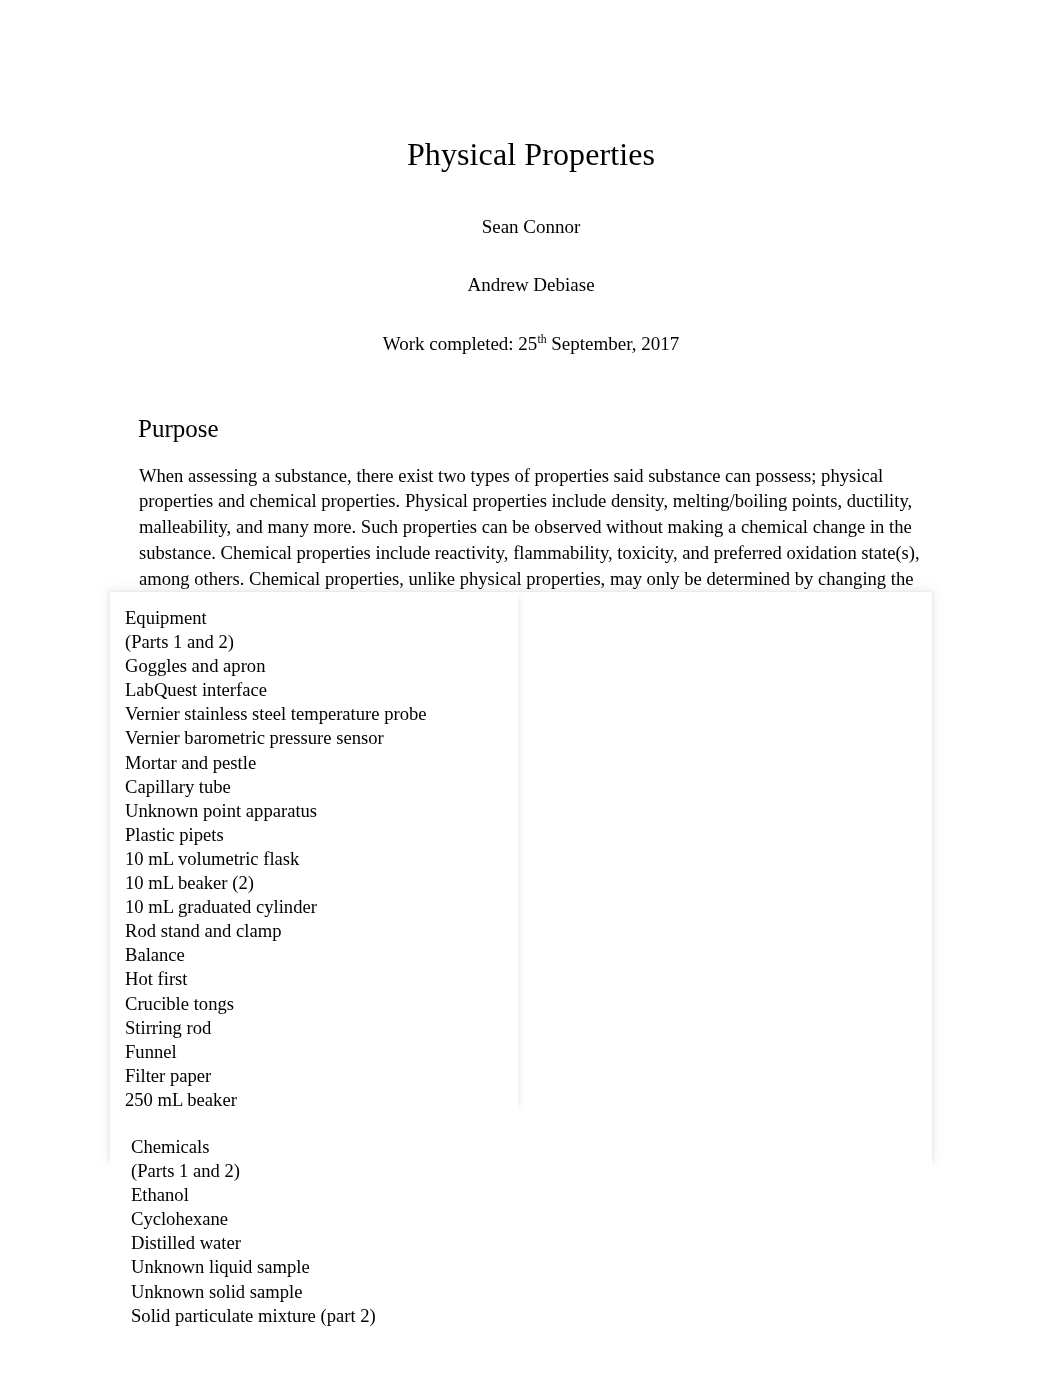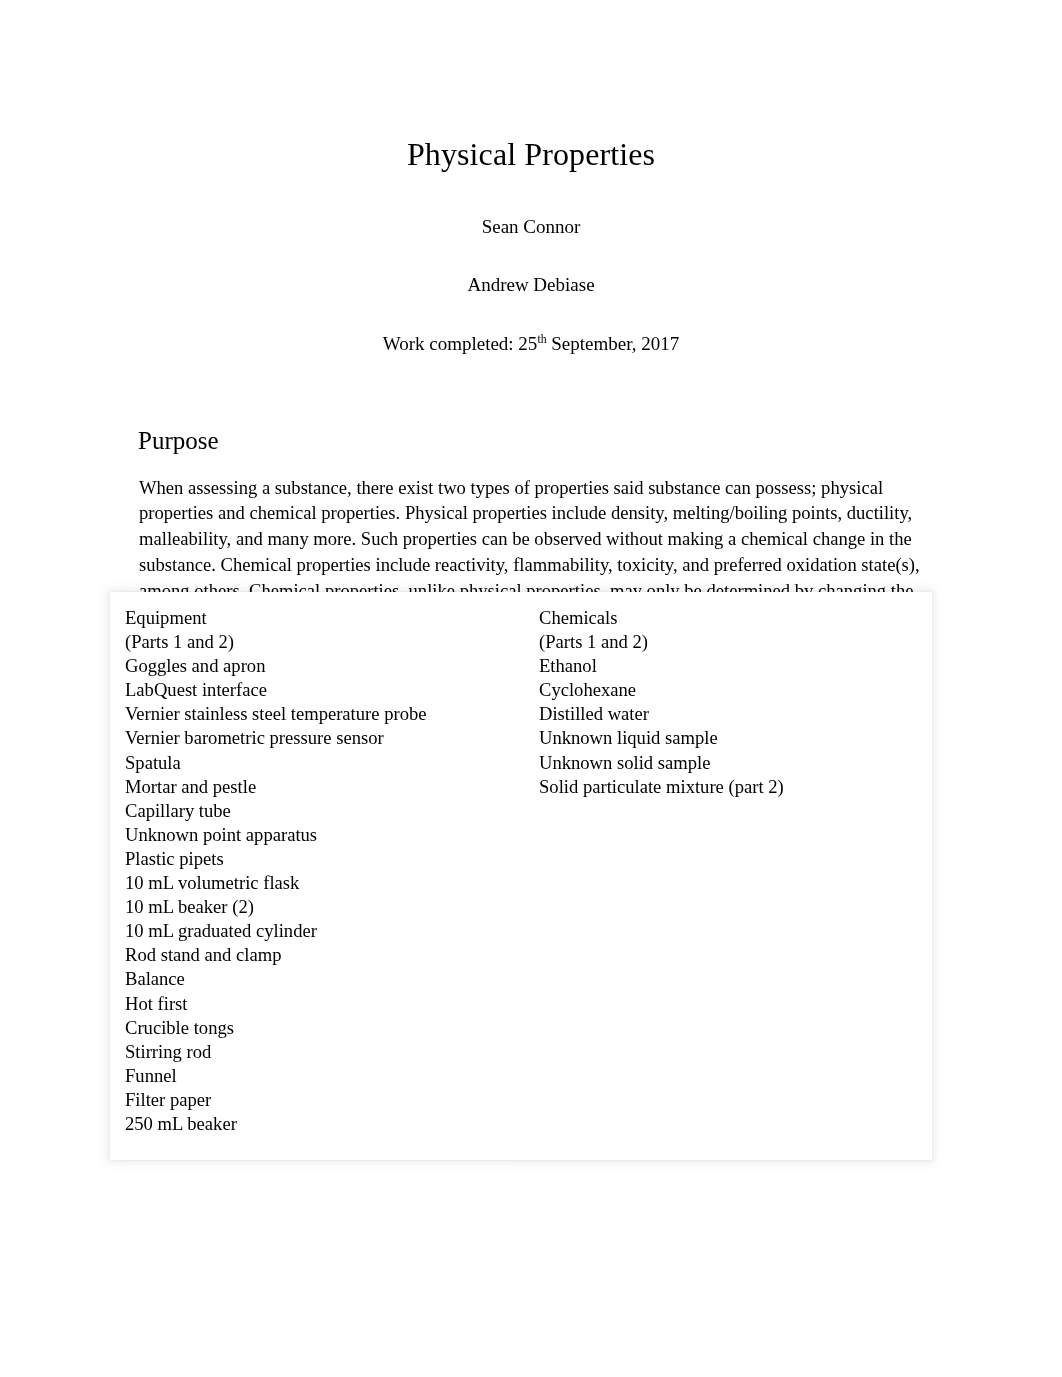--- a/index.html
+++ b/index.html
@@ -43,21 +43,21 @@
     margin: 16px;
   }
   .author-1 { padding-top: 26px; }
   .author-2 { padding-top: 18px; }
 
   .date-line {
     text-align: center;
     font-size: 19px;
     font-weight: normal;
     line-height: 1.25;
-    margin: 12px;
+    margin: 0;
     padding-top: 19px;
   }
   .date-line sup {
     font-size: 0.62em;
     vertical-align: super;
     line-height: 0;
   }
 
   
   .section-heading {
@@ -94,21 +94,22 @@
     height: 100%;
     box-sizing: border-box;
     background: #ffffff;
     border-collapse: collapse;
     
     box-shadow:
       0 0 0 1px rgba(0,0,0,0.015),
       0 0 6px 2px rgba(0,0,0,0.055),
       0 0 14px 4px rgba(0,0,0,0.035);
     display: flex;
-    flex-direction: row;
+    flex-direction: column;
+    gap: 9px;
   }
 
   .table-cell {
     box-sizing: border-box;
     padding: 14px 0 0 15px;
     background: #ffffff;
   }
   .cell-equipment {
     width: 408px;
     flex: 0 0 408px;
@@ -154,21 +155,20 @@
     <div class="materials-table">
 
       <div class="table-cell cell-equipment">
         <ul class="materials-list">
           <li>Equipment</li>
           <li>(Parts 1 and 2)</li>
           <li>Goggles and apron</li>
           <li>LabQuest interface</li>
           <li>Vernier stainless steel temperature probe</li>
           <li>Vernier barometric pressure sensor</li>
-          <li>Spatula</li>
           <li>Mortar and pestle</li>
           <li>Capillary tube</li>
           <li>Unknown point apparatus</li>
           <li>Plastic pipets</li>
           <li>10 mL volumetric flask</li>
           <li>10 mL beaker (2)</li>
           <li>10 mL graduated cylinder</li>
           <li>Rod stand and clamp</li>
           <li>Balance</li>
           <li>Hot first</li>

